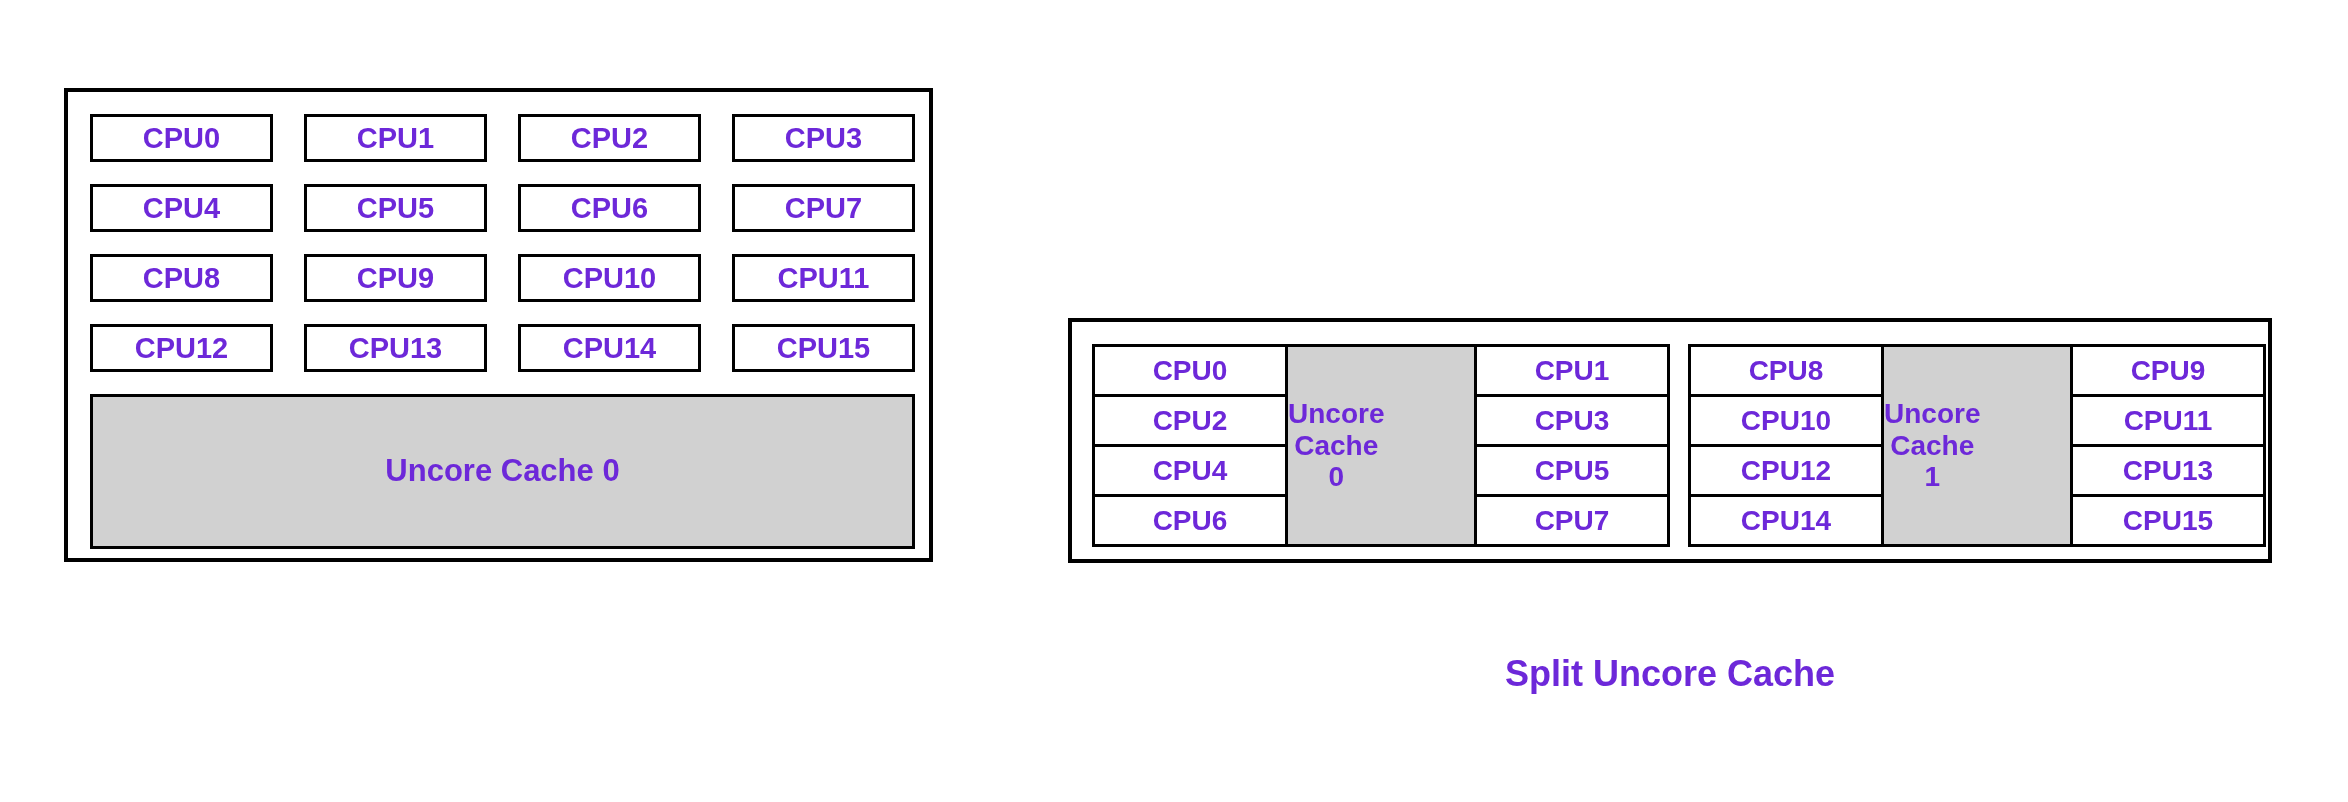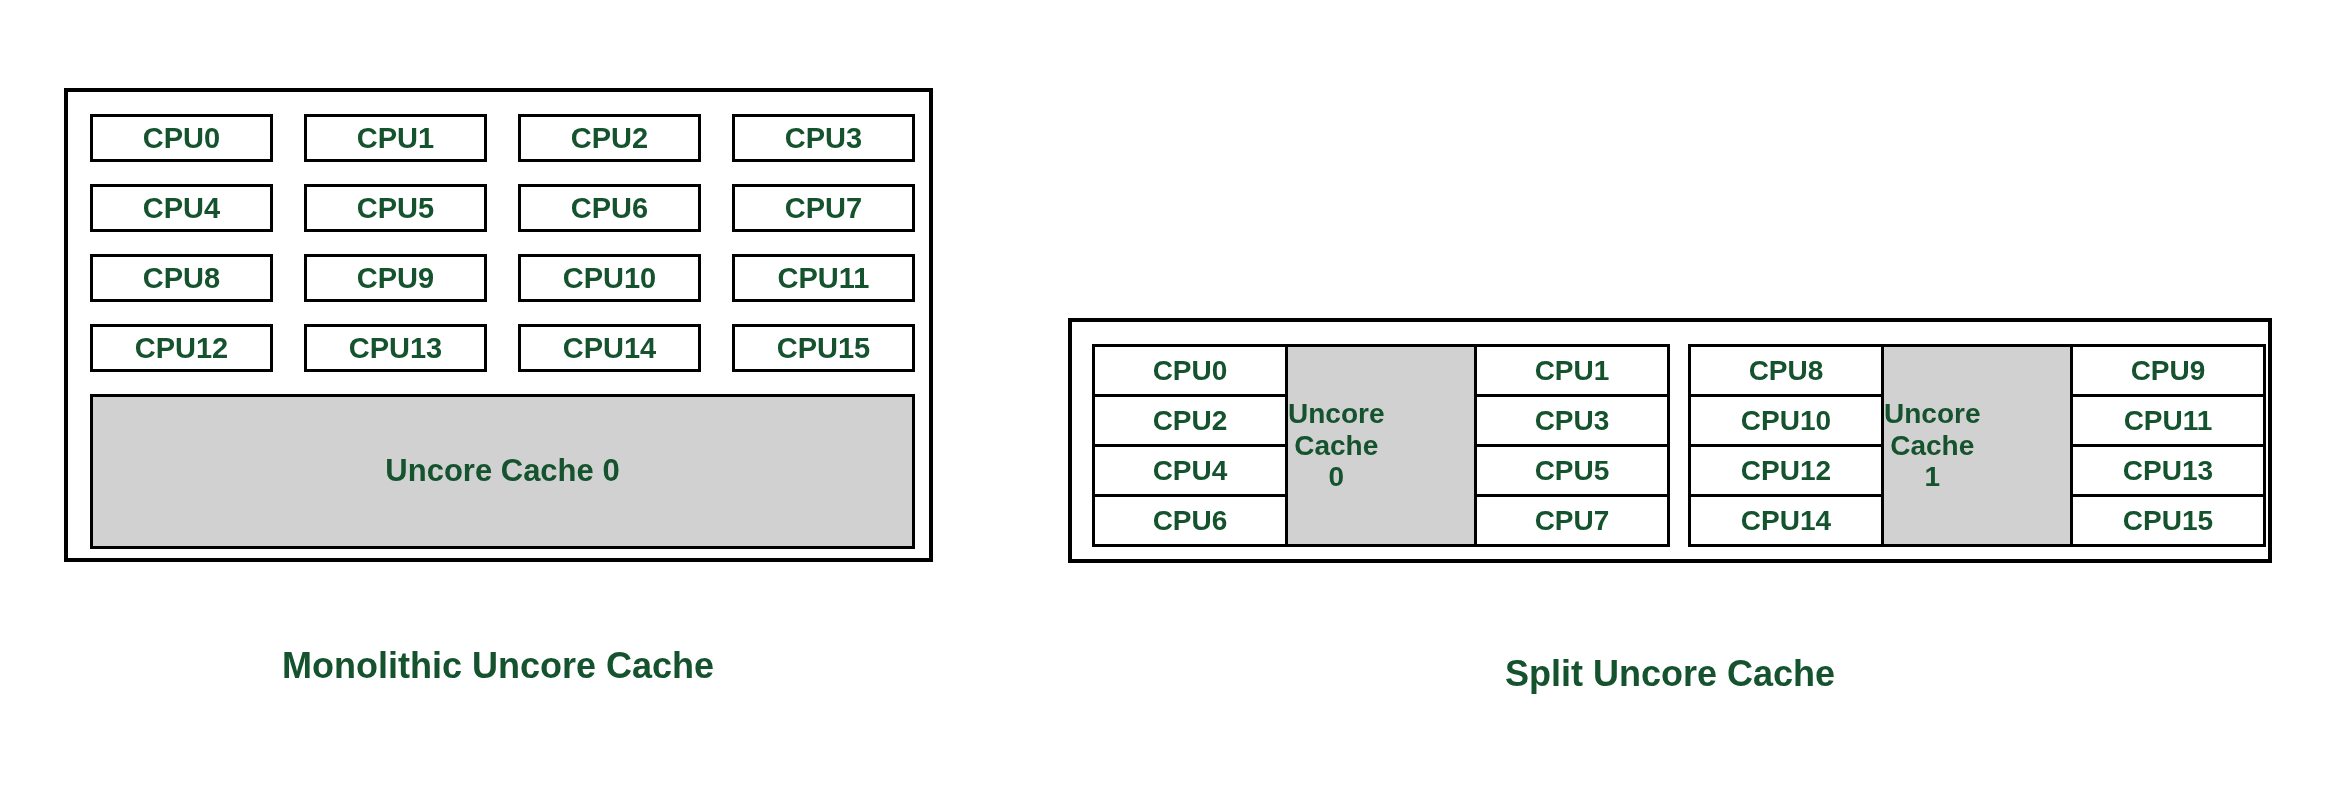--- a/index.html
+++ b/index.html
@@ -26,21 +26,21 @@
     position: absolute;
     box-sizing: border-box;
     border: 4px solid #000000;
     background: #ffffff;
   }
 
   .cpu-label,
   .cache-label,
   .caption-text {
     font-weight: bold;
-    color: #14532d;
+    color: #6d28d9;
     text-align: center;
     white-space: pre-line;
     line-height: 1.12;
   }
 
   
   #monolithic-frame {
     left: 64px;
     top: 88px;
     width: 869px;
@@ -228,23 +228,20 @@
           <span class="cpu-label">CPU15</span>
         </div>
     </div>
 
     <div id="mono-uncore-cache">
       <span class="cache-label">Uncore Cache 0</span>
     </div>
 
   </div>
 
-  <div class="caption" id="caption-monolithic">
-    <span class="caption-text">Monolithic Uncore Cache</span>
-  </div>
 
   <div class="outer-frame" id="split-frame">
 
     <div class="split-groups">
 
       <div class="split-group">
         <div class="split-col cpu-col">
           <div class="split-cpu">
               <span class="cpu-label">CPU0</span>
             </div>

